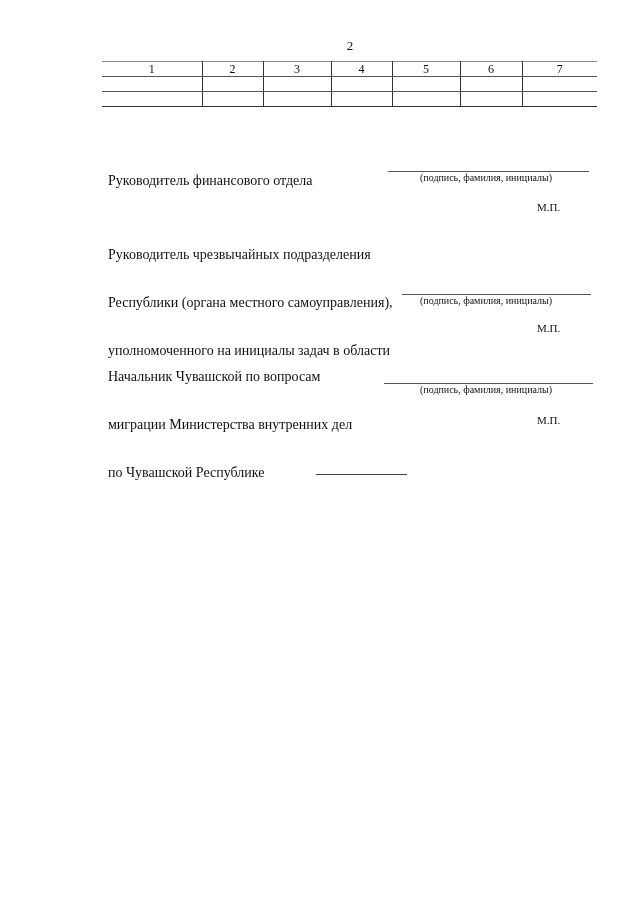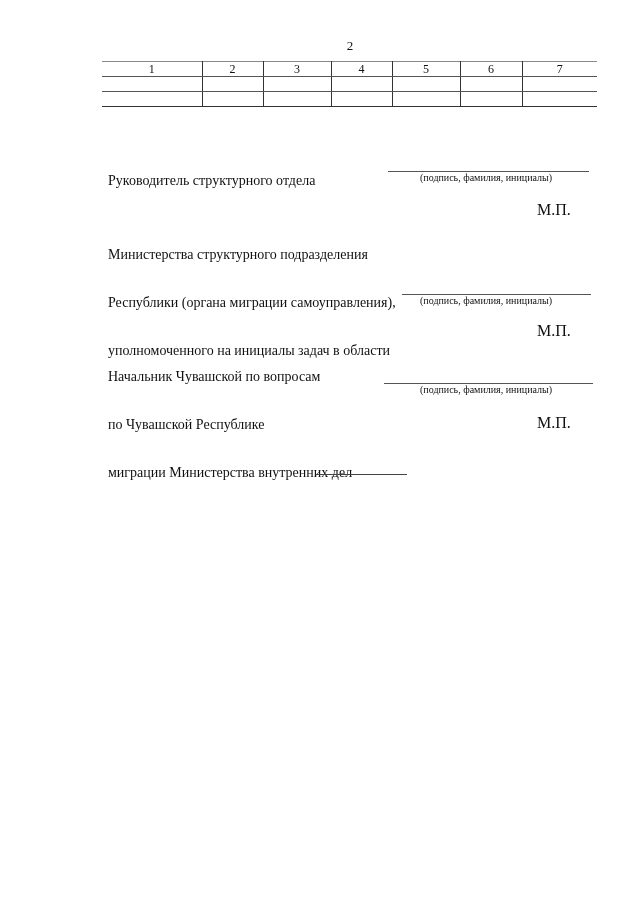--- a/index.html
+++ b/index.html
@@ -18,21 +18,21 @@
       border-left: 1px solid #333; border-right: 1px solid #333;
       height: 14px; padding: 0; text-align: center; line-height: 14px;
     }
     .grid-table tr td:first-child { border-left: none; }
     .grid-table tr td:last-child { border-right: none; }
     .grid-table tr:first-child td { border-top: 1px solid #888; }
     .grid-table tr:last-child td { border-bottom: 1px solid #333; }
     .block-text { left: 108px; font-size: 14px; line-height: 16px; white-space: pre; }
     .sig-line { height: 0; border-top: 1px solid #555; }
     .caption { font-size: 10px; white-space: nowrap; }
-    .stamp { font-size: 16px; }
+    .stamp { font-size: 11px; }
     .separator { left: 316px; top: 474px; width: 91px; border-top: 1px solid #444; }
   </style>
 </head>
 <body>
 
 <div class="abs page-number">2</div>
 
 <table class="grid-table">
   <colgroup>
     <col style="width:100px">
@@ -68,37 +68,37 @@
     <td></td>
     <td></td>
     <td></td>
     <td></td>
     <td></td>
   </tr>
 </tbody>
   </table>
 
 <div class="abs block-text" style="top:141px;">
-  <div>Руководитель структурного отдела</div>
+  <div>Руководитель финансового отдела</div>
 </div>
 <div class="abs sig-line" style="left:388px; top:171px; width:201px;"></div>
 <div class="abs caption" style="left:420px; top:172px;">(подпись, фамилия, инициалы)</div>
 <div class="abs stamp" style="left:537px; top:201px;">М.П.</div>
 
 <div class="abs block-text" style="top:215px;">
-  <div>Министерства структурного подразделения</div>
-  <div>Республики (органа миграции самоуправления),</div>
+  <div>Руководитель чрезвычайных подразделения</div>
+  <div>Республики (органа местного самоуправления),</div>
   <div>уполномоченного на инициалы задач в области</div>
 </div>
 <div class="abs sig-line" style="left:402px; top:294px; width:189px;"></div>
 <div class="abs caption" style="left:420px; top:295px;">(подпись, фамилия, инициалы)</div>
 <div class="abs stamp" style="left:537px; top:322px;">М.П.</div>
 
 <div class="abs block-text" style="top:337px;">
   <div>Начальник Чувашской по вопросам</div>
+  <div>миграции Министерства внутренних дел</div>
   <div>по Чувашской Республике</div>
-  <div>миграции Министерства внутренних дел</div>
 </div>
 <div class="abs sig-line" style="left:384px; top:383px; width:209px;"></div>
 <div class="abs caption" style="left:420px; top:384px;">(подпись, фамилия, инициалы)</div>
 <div class="abs stamp" style="left:537px; top:414px;">М.П.</div>
 
 <div class="abs separator"></div>
 
 </body></html>

